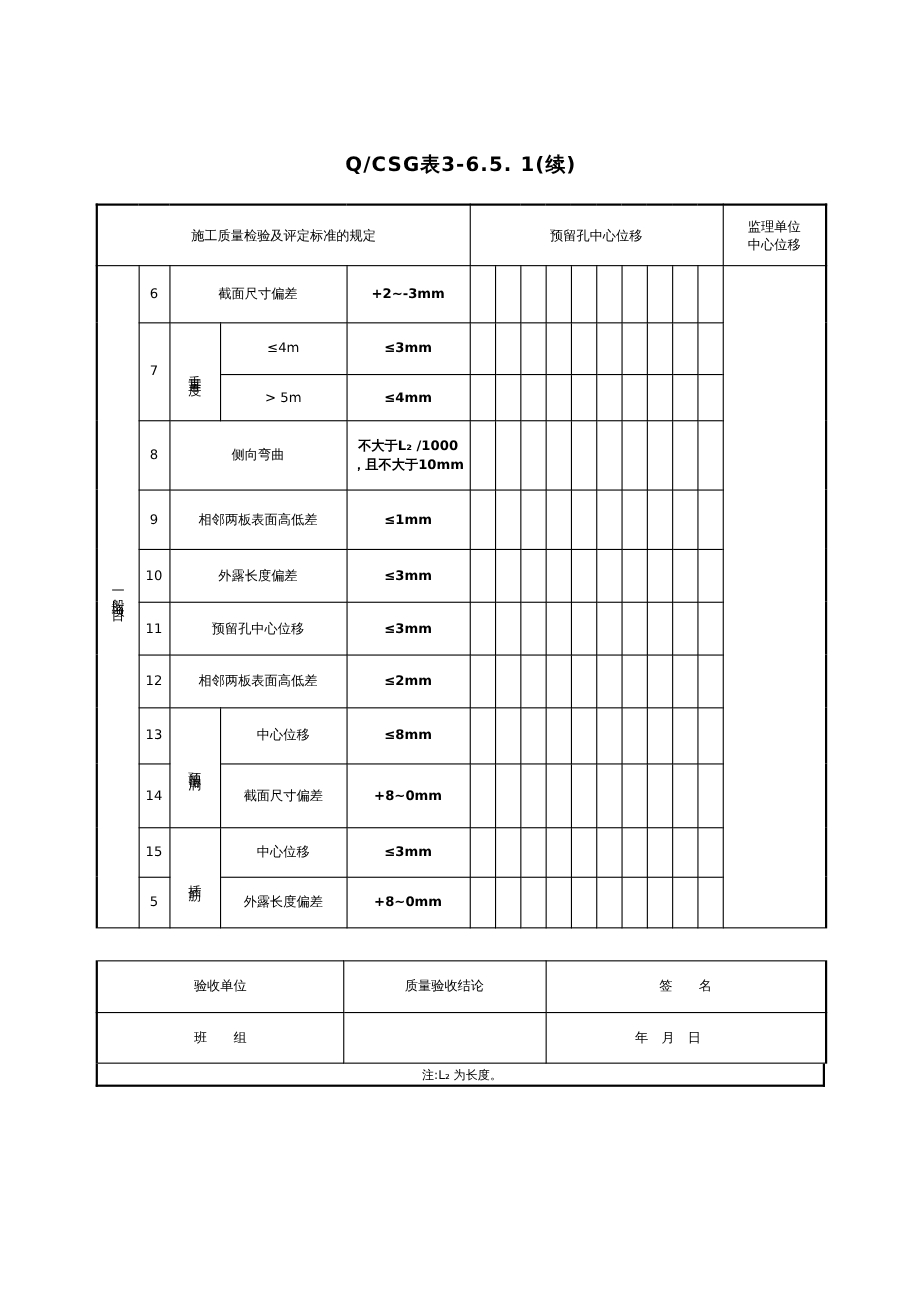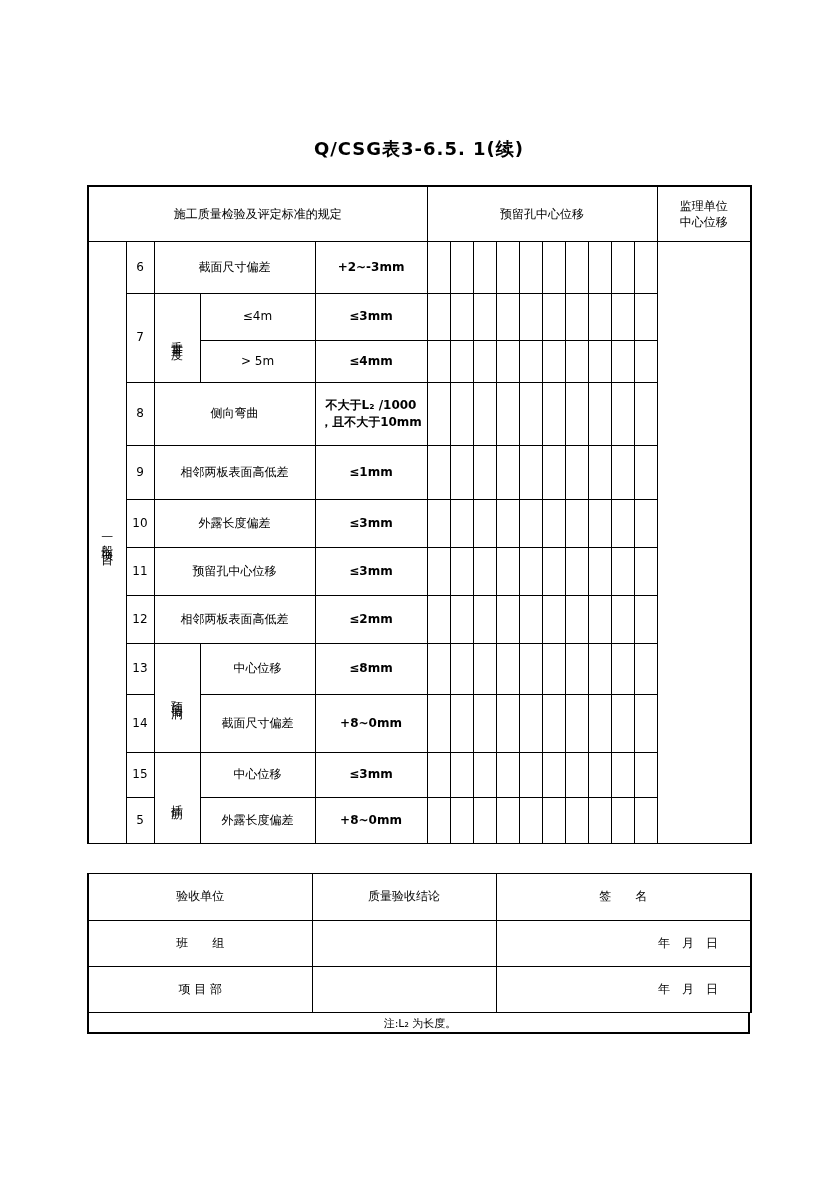--- a/index.html
+++ b/index.html
@@ -24,21 +24,21 @@
     border:2px solid #000;border-top:0;height:21px;line-height:21px;
     font-size:11px;text-align:center;padding-left:3px;box-sizing:border-box;width:663px;
   }
   .vtext{
     writing-mode:vertical-lr;text-orientation:upright;
     display:inline-block;letter-spacing:3px;font-size:12px;
   }
   .cat .vtext{letter-spacing:5px;}
   .std{white-space:pre-line;font-weight:bold;}
   .sup{background:#fff;}
-  .date-cell{text-align:right;padding-right:32px;}
+  .date-cell{text-align:center;padding-right:32px;}
   .suphdr div{line-height:1.35;}
 </style>
 </head>
 <body>
 
 <div class="title">Q/CSG表3-6.5. 1(续)</div>
 
 <div class="sheet">
 
   <table class="main">
@@ -282,24 +282,17 @@
       <td>质量验收结论</td>
       <td>签　　名</td>
     </tr>
     <tr style="height:46px">
       <td>班　　组</td>
       <td></td>
       <td class="date-cell">
         <span>年　月　日</span>
       </td>
     </tr>
-    <tr style="height:46px">
-      <td>项 目 部</td>
-      <td></td>
-      <td class="date-cell">
-        <span>年　月　日</span>
-      </td>
-    </tr>
   </tbody>
     </table>
 
   <div class="note">注:L₂ 为长度。</div>
 </div>
 
 </body></html>

